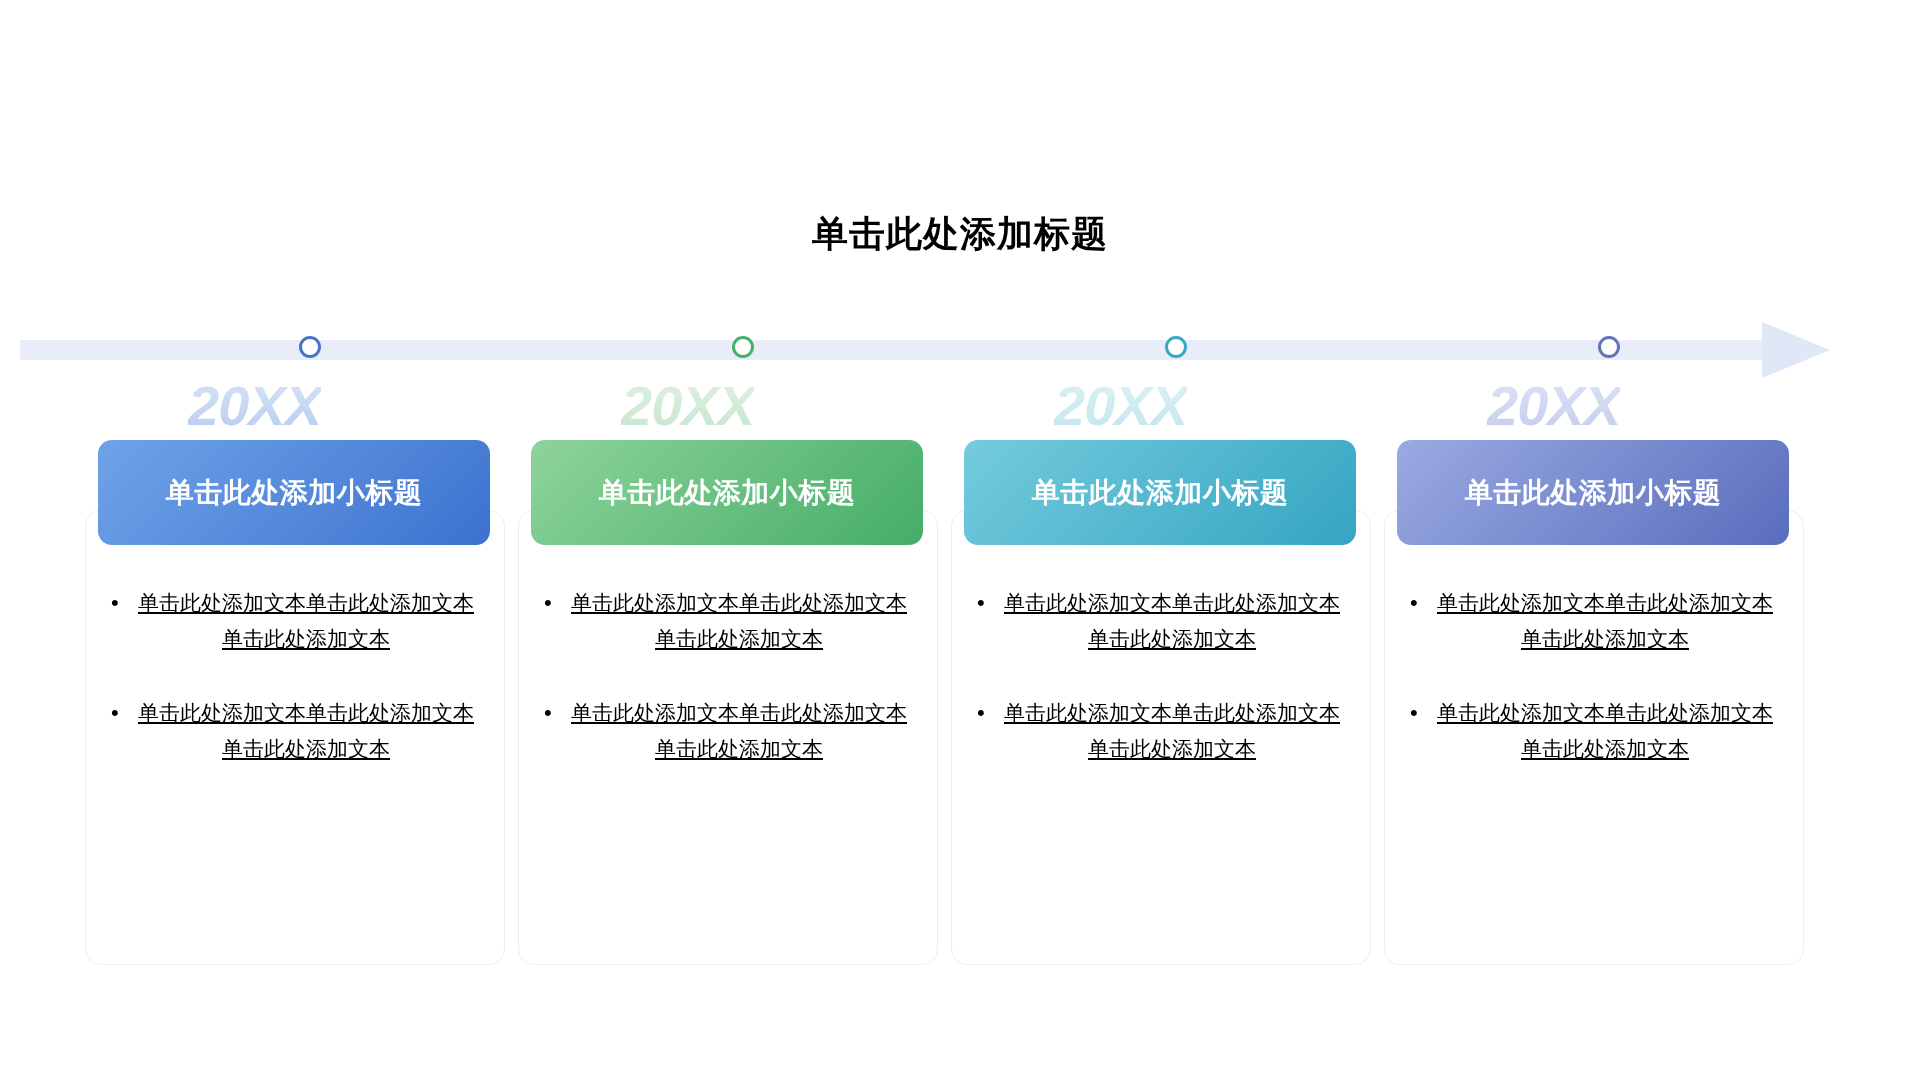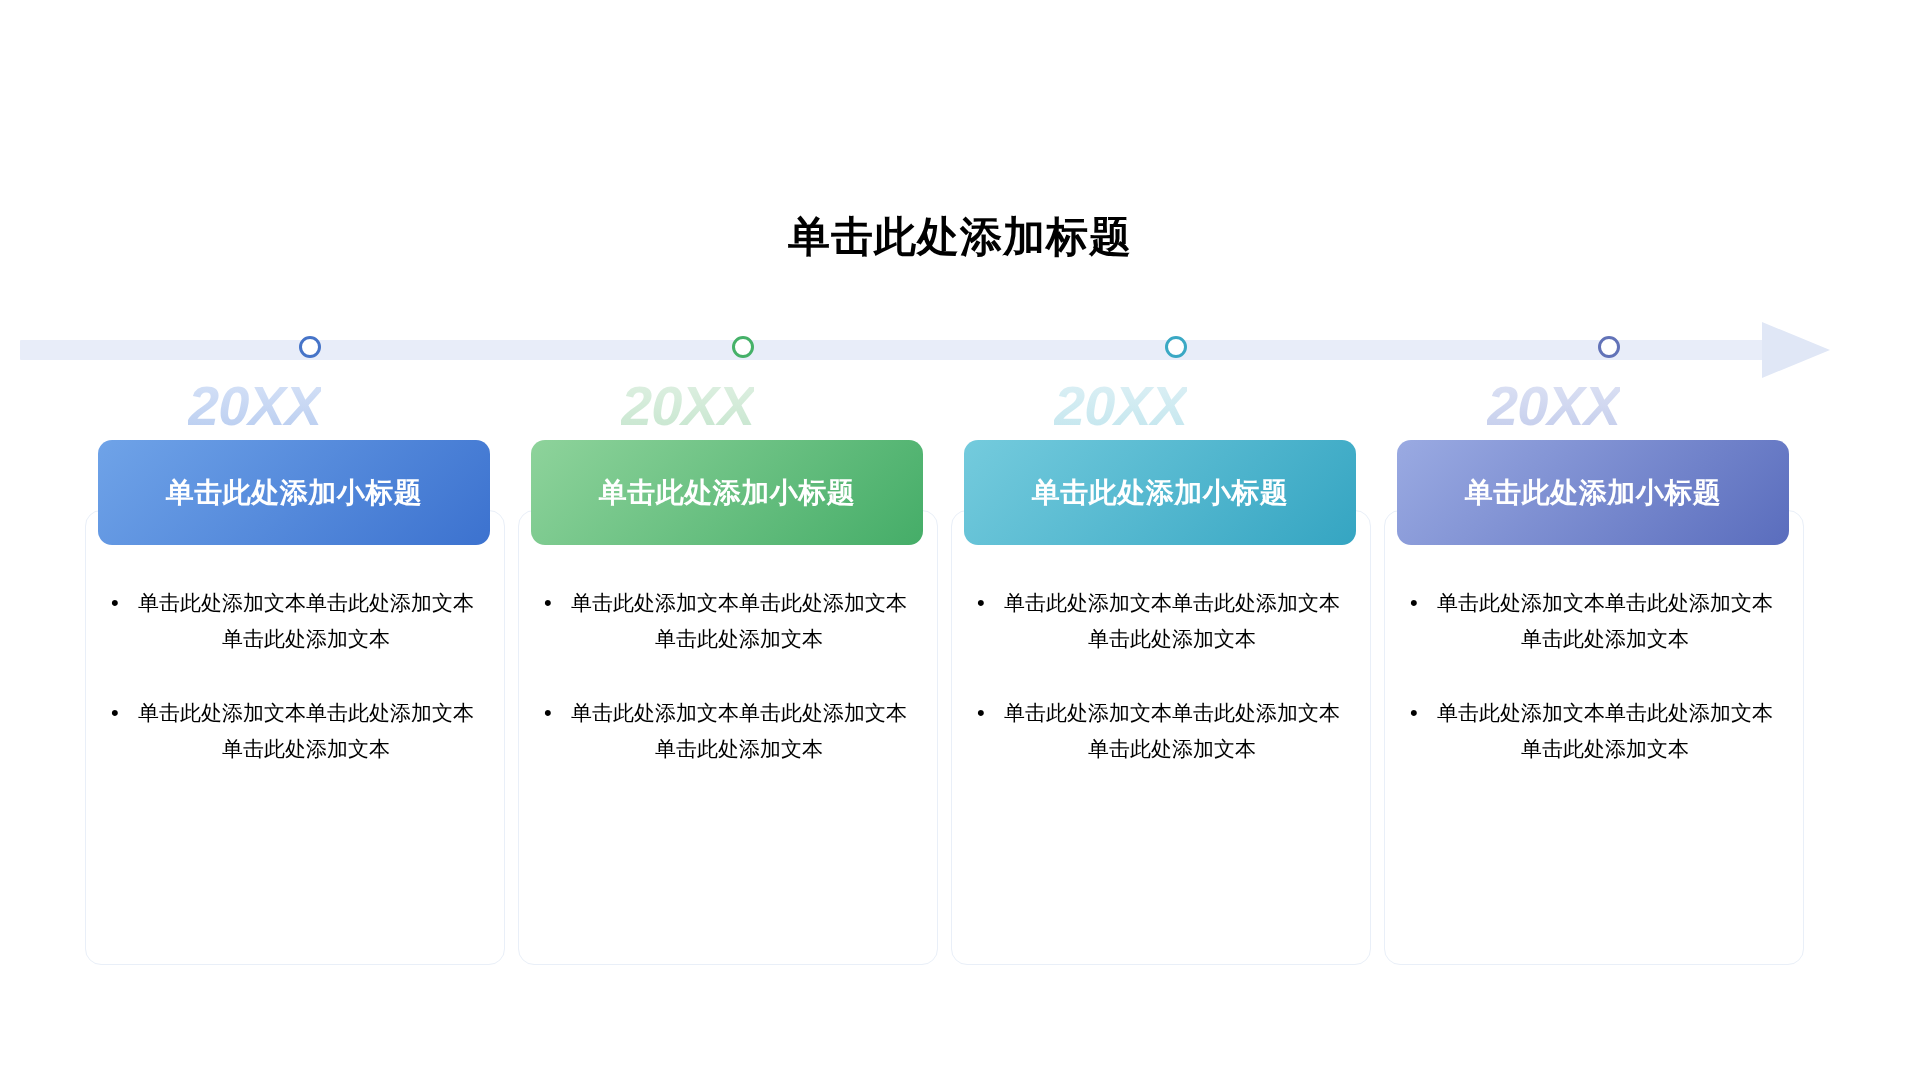--- a/index.html
+++ b/index.html
@@ -16,21 +16,21 @@
     -webkit-font-smoothing: antialiased;
   }
 
   
   .slide-title {
     position: absolute;
     top: 212px;
     left: 0;
     width: 1920px;
     text-align: center;
-    font-size: 42px;
+    font-size: 36px;
     font-weight: 700;
     color: #000000;
     letter-spacing: 1px;
     line-height: 1.2;
     white-space: nowrap;
   }
 
   
   .timeline {
     position: absolute;
@@ -130,20 +130,21 @@
     color: #000000;
     text-align: left;
   }
   .bullet-text {
     flex: 1 1 auto;
     font-size: 21px;
     line-height: 36px;
     color: #000000;
     text-align: center;
     font-family: "DejaVu Sans", "Liberation Sans", sans-serif;
+    text-decoration: underline;
   }
 </style>
 </head>
 <body>
 
 <div class="slide-title">单击此处添加标题</div>
 
 <div class="timeline">
   <div class="timeline-bar" style="background: rgb(232, 237, 249);"></div>
   <div class="timeline-arrow" style="border-left-color: rgb(224, 231, 246);"></div>

